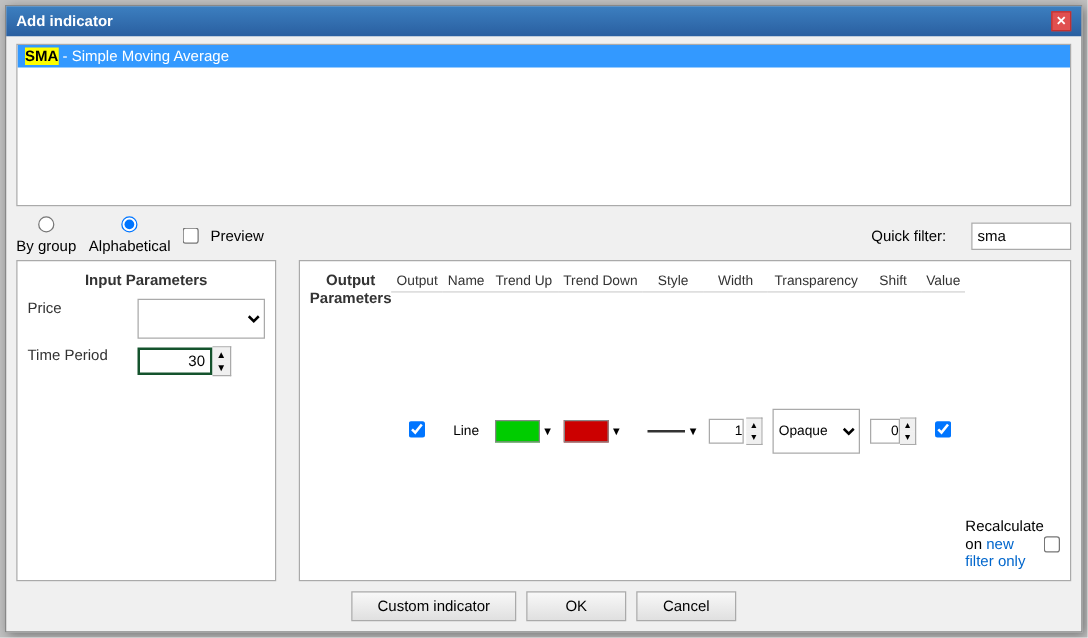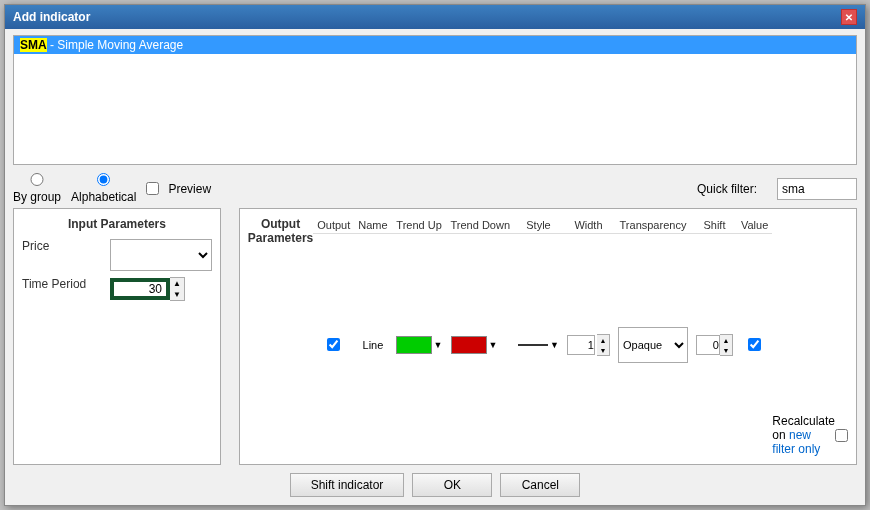--- a/index.html
+++ b/index.html
@@ -113,21 +113,21 @@
       padding: 15px 4px;
     }
     .number-input-wrap {
       display: flex;
       align-items: center;
       flex: 1;
     }
     .number-input {
       width: 60px;
       height: 22px;
-      border: 4px solid #14532d;
+      border: 2px solid #14532d;
       text-align: right;
       padding: 4px 4px;
       font-size: 12px;
     }
     .spin-buttons {
       display: flex;
       flex-direction: column;
       border: 1px solid #aaa;
       border-left: none;
     }
@@ -419,17 +419,17 @@
           <div>
             <span class="normal-text">Recalculate on </span><a href="#" style="color:#0066cc;text-decoration:none;">new filter only</a>
           </div>
           <input type="checkbox" style="">
         </div>
       </div>
     </div>
   </div>
 
   <div class="bottom-buttons">
-    <button class="btn">Shift indicator</button>
+    <button class="btn">Custom indicator</button>
     <button class="btn">OK</button>
     <button class="btn">Cancel</button>
   </div>
 </div>
 
 </body></html>

